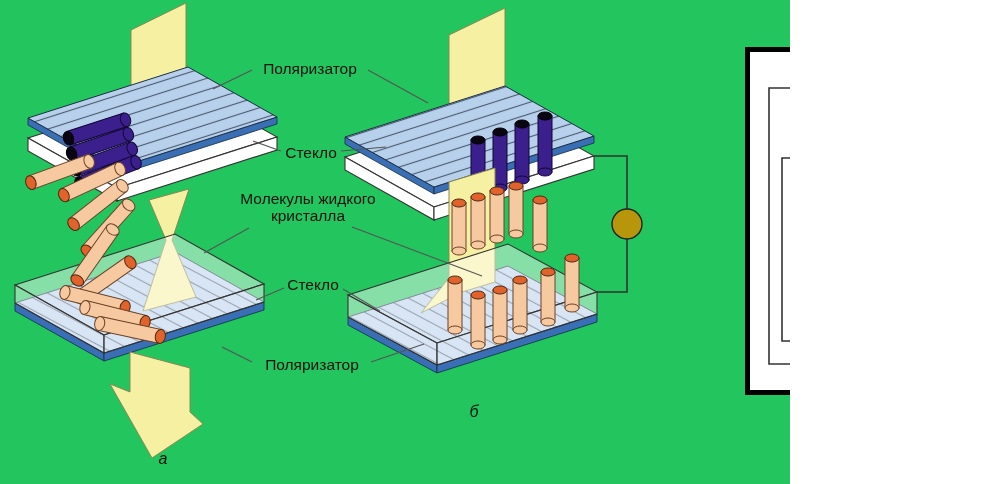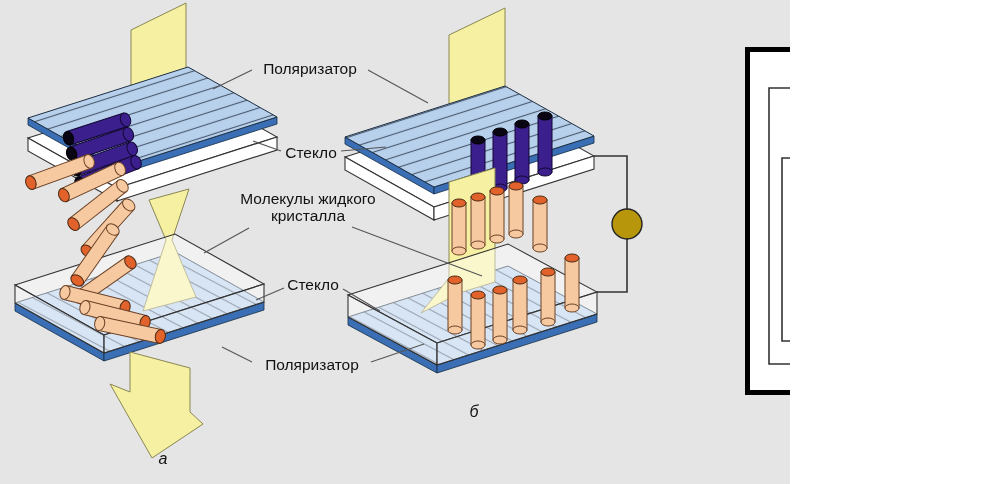--- a/index.html
+++ b/index.html
@@ -1,16 +1,16 @@
 <!DOCTYPE html>
 <html style="--plate_blue: #b7d0ec; --plate_edge_blue: #3a6fb5; --stripe: #4a5a6e; --light_yellow: #f6f0a2; --molecule_orange_body: #f7c9a1; --molecule_orange_cap: #e2622b; --molecule_purple: #3b1f8c; --segment_peach: #f8cfae; --contact_gold: #b89b10; --power_source: #b8960c; --wire: #333333;"><head>
 <meta charset="utf-8">
 <style>
   html,body{margin:0;padding:0;background:#fff;}
-  .stage{position:relative;width:790px;height:484px;background:#e5e5e5;overflow:hidden;
+  .stage{position:relative;width:790px;height:484px;background:#22c55e;overflow:hidden;
          font-family:"Liberation Sans",sans-serif;}
   svg text{font-family:"Liberation Sans","DejaVu Sans",sans-serif;}
   .lbl{font-size:15.5px;fill:#111;}
   .cap-lbl{font-size:16px;font-style:italic;fill:#111;}
   .leader{stroke:#555;stroke-width:1.1;fill:none;}
   .wire{stroke:var(--wire);stroke-width:1.6;fill:none;}
   .plate-topU{fill:url(#patU);stroke:#1d2e42;stroke-width:1;}
   .plate-topV{fill:url(#patV);stroke:#1d2e42;stroke-width:1;}
   .plate-edge{fill:var(--plate_edge_blue);stroke:#142c44;stroke-width:.8;}
   .glass-solid{fill:#ffffff;stroke:#333;stroke-width:1.1;}

